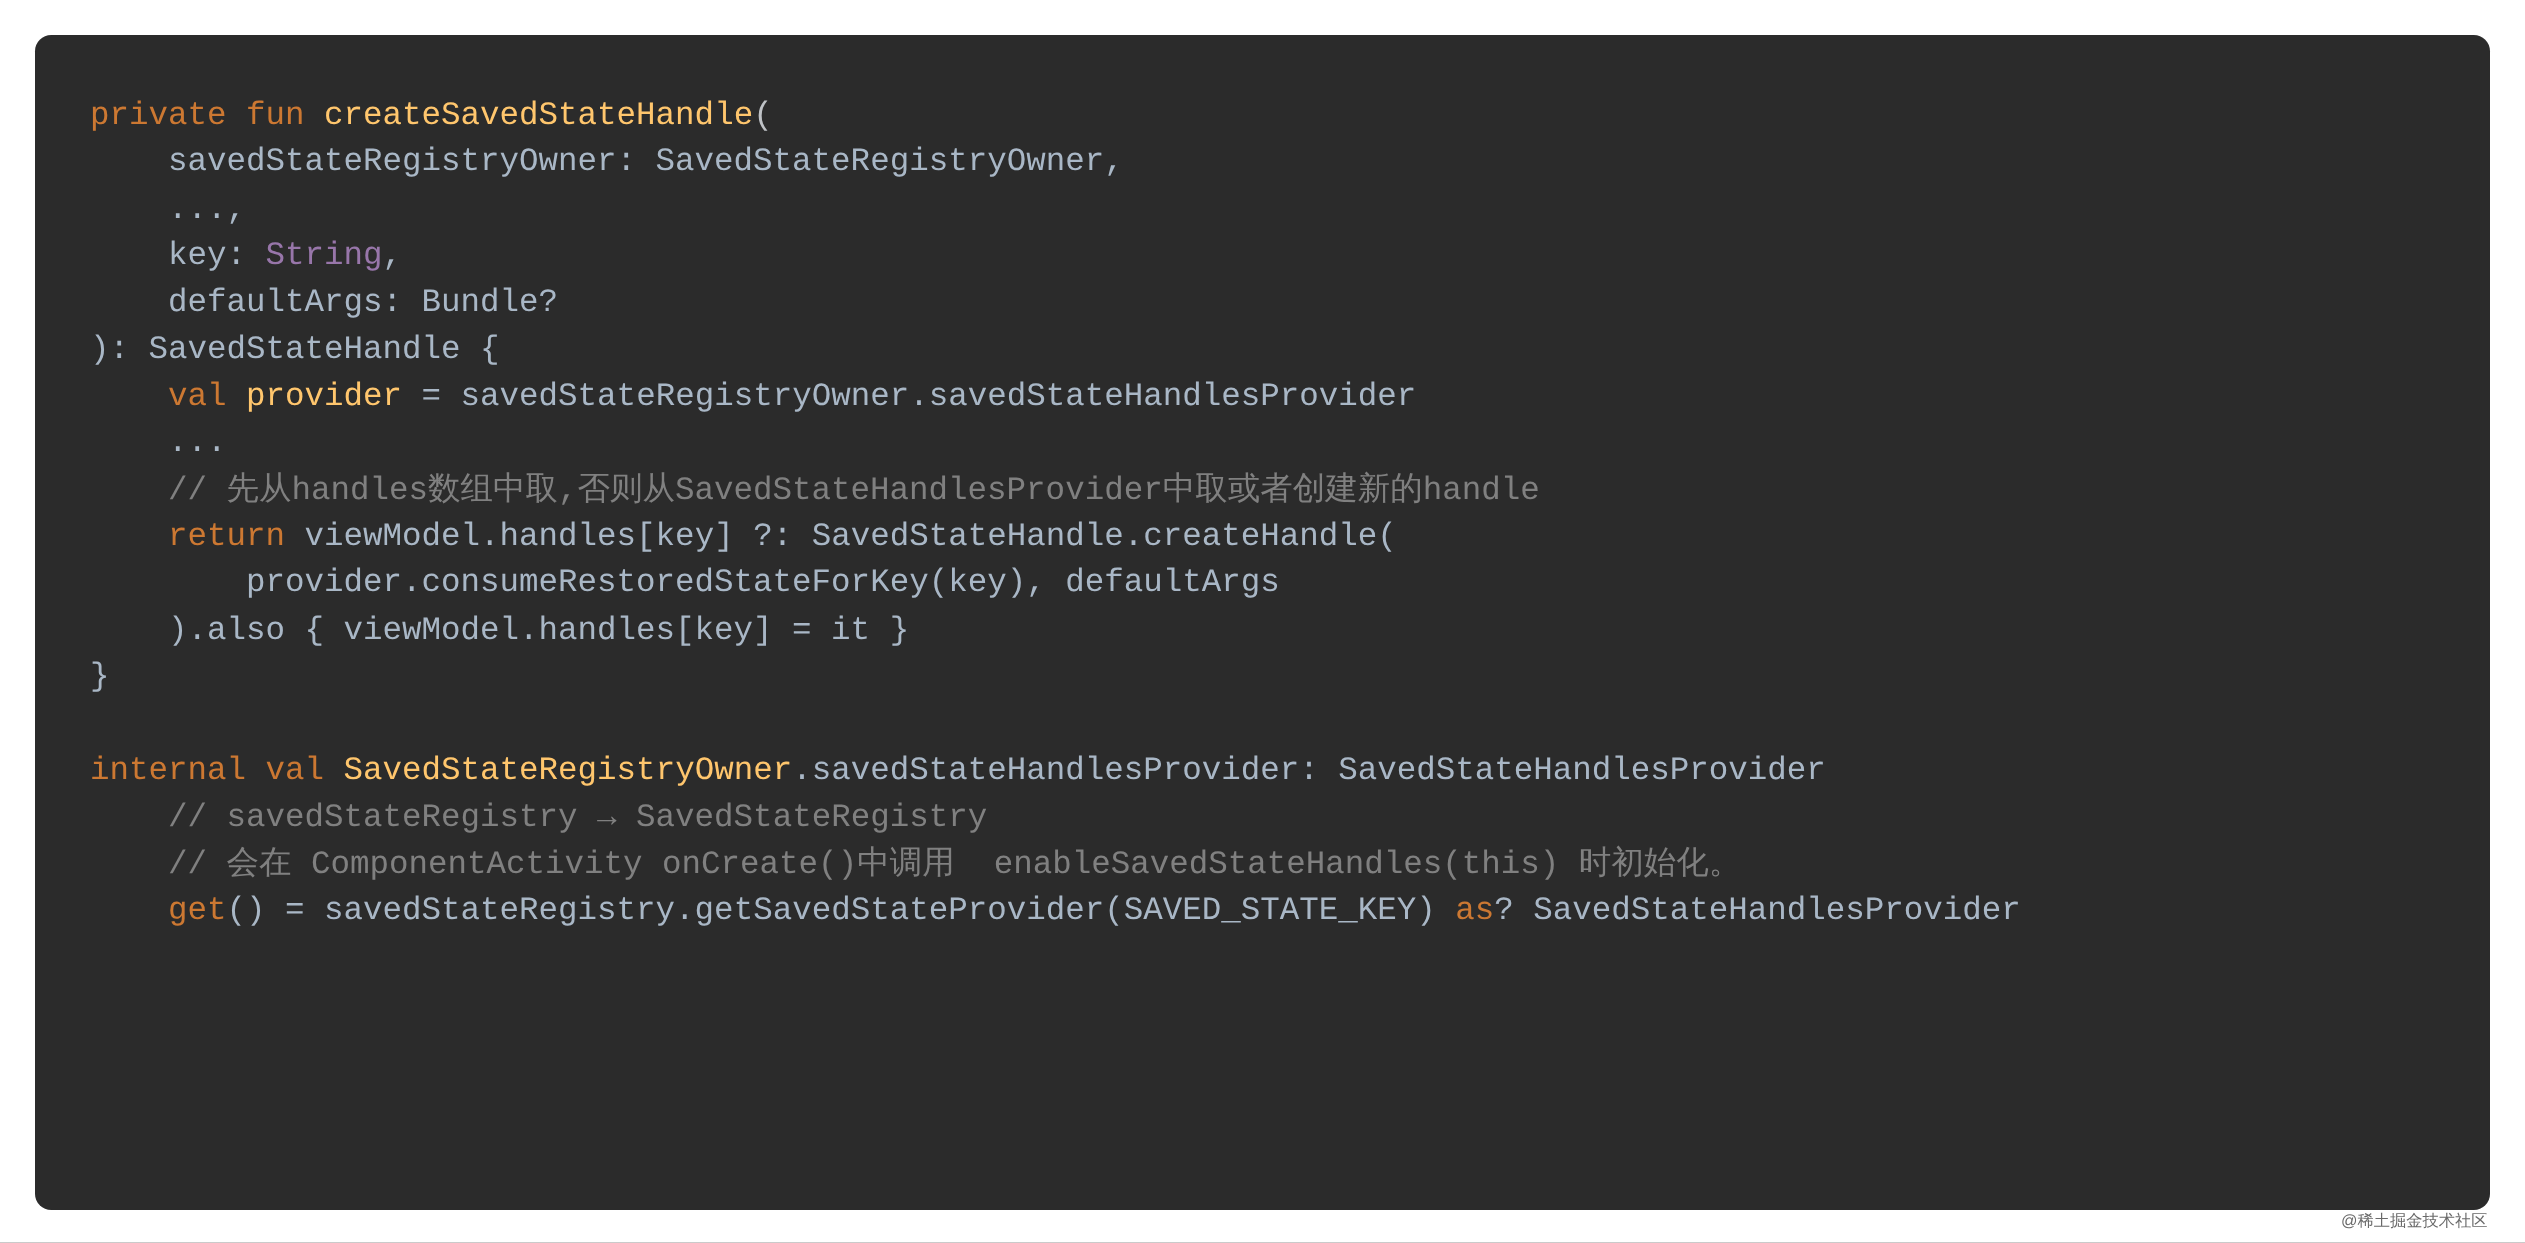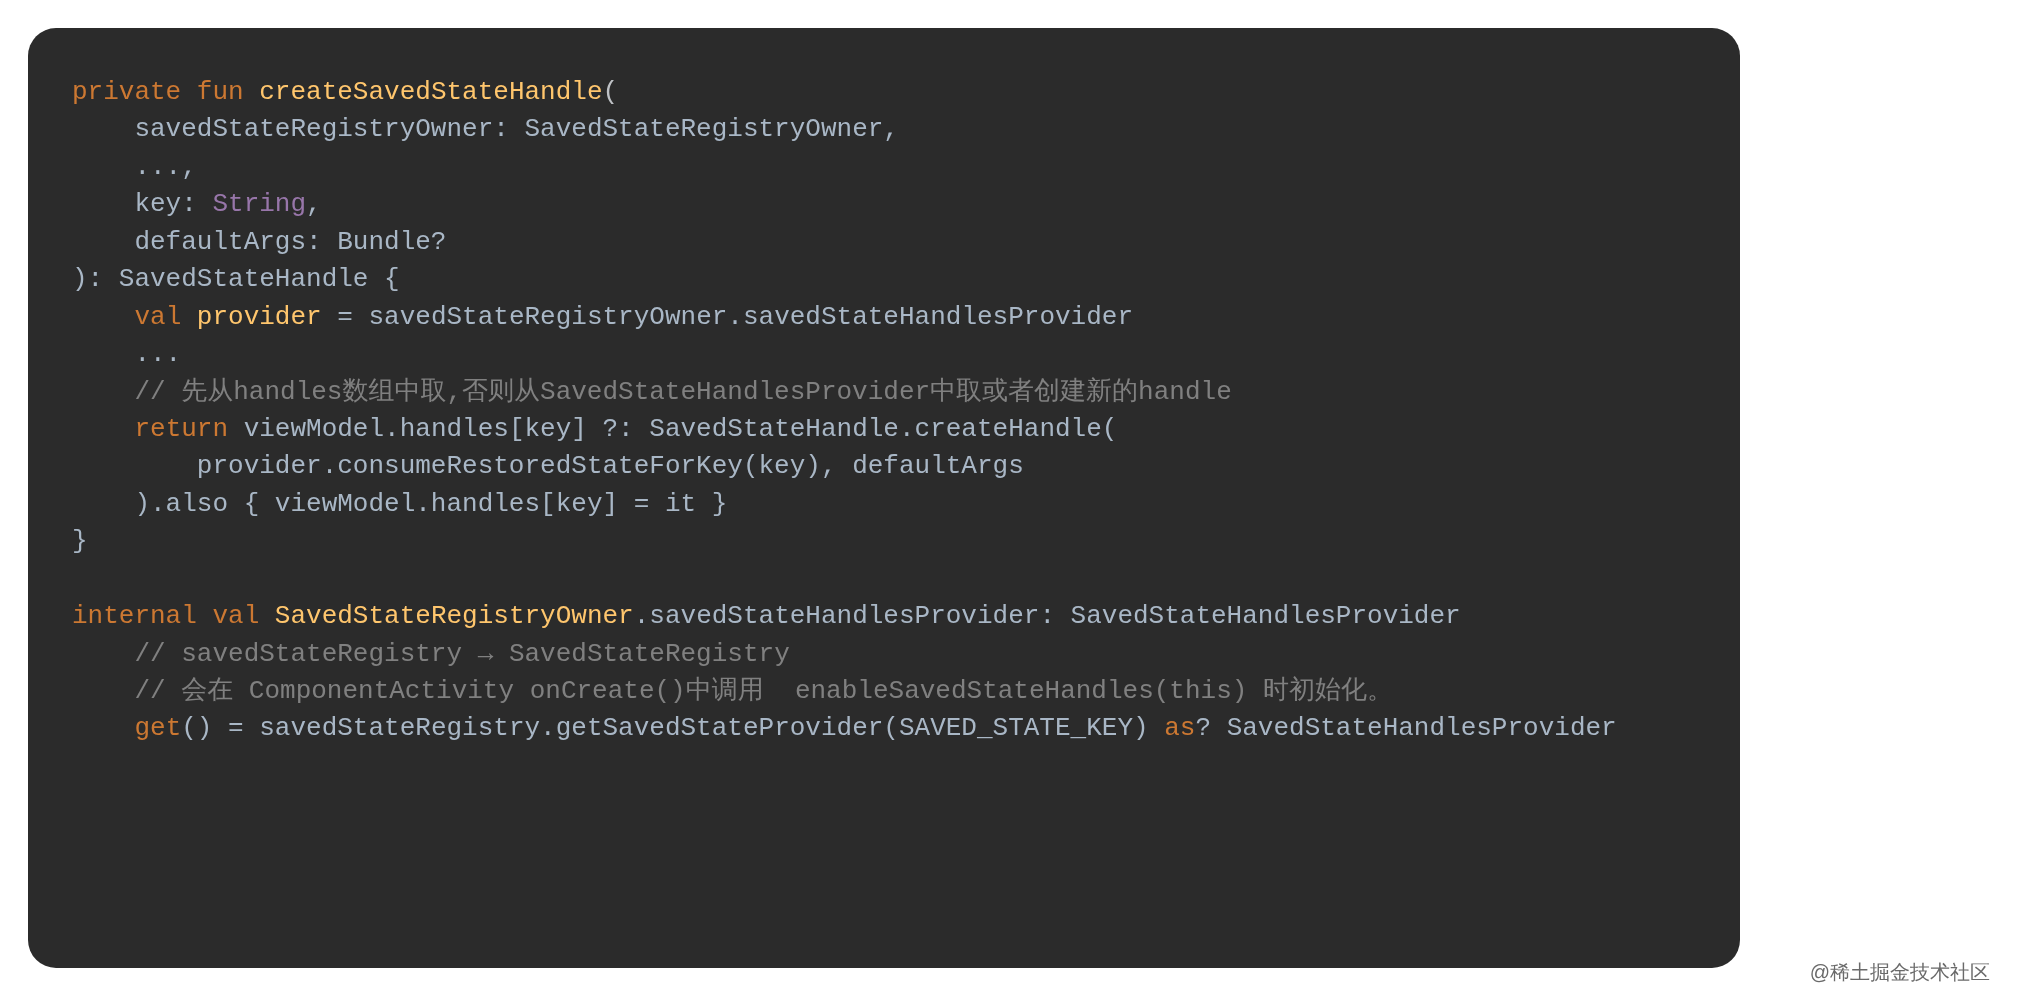--- a/index.html
+++ b/index.html
@@ -6,24 +6,24 @@
   html, body {
     width: 2020px;
     height: 994px;
     background: #ffffff;
     font-family: "SF Mono", "Menlo", "Consolas", "Liberation Mono", monospace;
   }
   .card {
     position: absolute;
     left: 28px;
     top: 28px;
-    width: 1712px;
+    width: 1964px;
     height: 940px;
     background: #2b2b2b;
-    border-radius: 28px;
+    border-radius: 13px;
     padding: 46px 44px 46px 44px;
     overflow: hidden;
     font-family: Liberation Mono, monospace;
   }
   pre.code {
     font-family: inherit;
     font-size: 26px;
     line-height: 1.44;
     color: #bfc2c6;
     white-space: pre;
@@ -32,21 +32,21 @@
   .fn   { color: #ffc66d; }          
   .ty   { color: #a9b7c6; }          
   .str  { color: #9876aa; }          
   .com  { color: #808080; }          
   .plain{ color: #bfc2c6; }
   .watermark {
     position: absolute;
     right: 30px;
     bottom: 8px;
     font-family: -apple-system, BlinkMacSystemFont, "PingFang SC", "Microsoft YaHei", sans-serif;
-    font-size: 20px;
+    font-size: 13px;
     color: #6a6a6a;
   }
 </style>
 </head>
 <body>
 
 <div class="card">
 <pre class="code"><span class="kw">private</span> <span class="kw">fun</span> <span class="fn">createSavedStateHandle</span><span class="plain">(</span>
 <span class="ty">    savedStateRegistryOwner: SavedStateRegistryOwner,</span>
 <span class="ty">    ...,</span>

